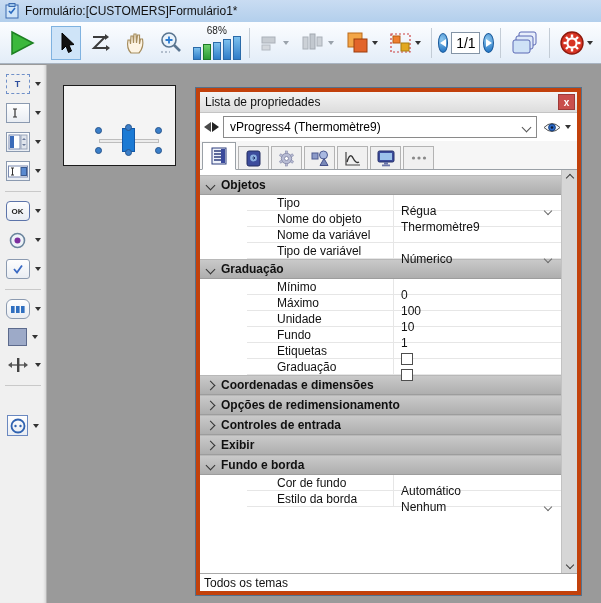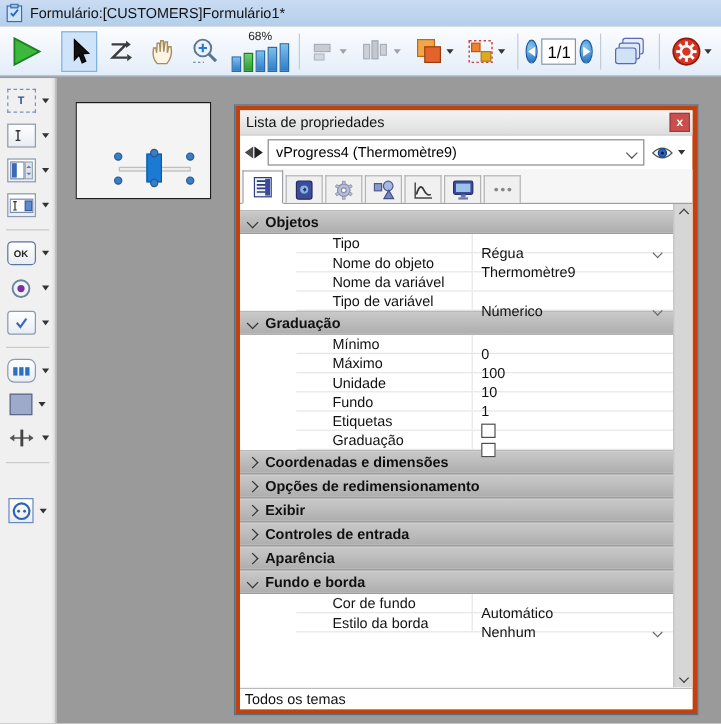--- a/index.html
+++ b/index.html
@@ -533,29 +533,25 @@
       <div class="psec">
         <span class="cv right"></span>
         <span>Coordenadas e dimensões</span>
       </div>
       <div class="psec">
         <span class="cv right"></span>
         <span>Opções de redimensionamento</span>
       </div>
       <div class="psec">
         <span class="cv right"></span>
+        <span>Controles de entrada</span>
+      </div>
+      <div class="psec">
+        <span class="cv right"></span>
         <span>Exibir</span>
-      </div>
-      <div class="psec">
-        <span class="cv right"></span>
-        <span>Controles de entrada</span>
-      </div>
-      <div class="psec">
-        <span class="cv right"></span>
-        <span>Aparência</span>
       </div>
       <div class="psec">
         <span class="cv down"></span>
         <span>Fundo e borda</span>
       </div>
       <div class="prow">
         <div class="plabel">Cor de fundo</div>
         <div class="pvalue">
           <span>Automático</span>
         </div>

